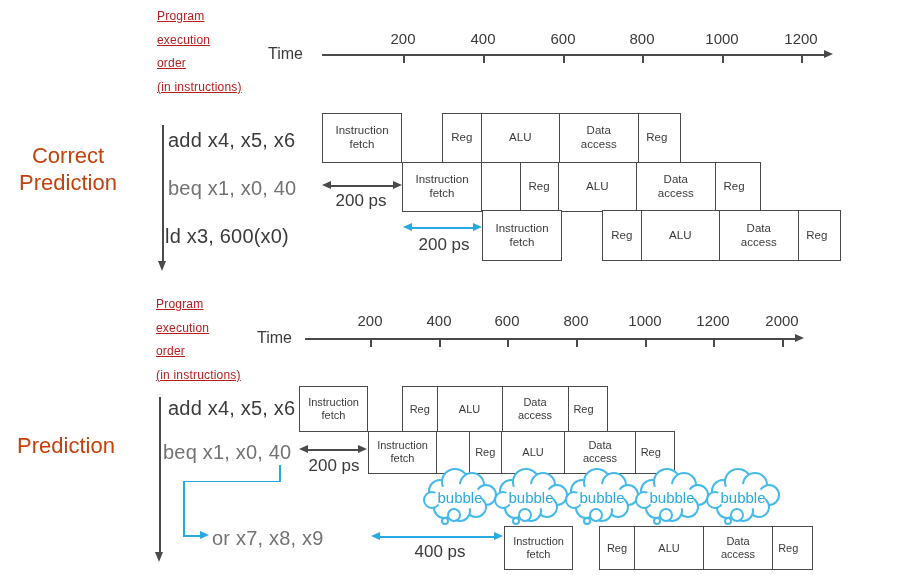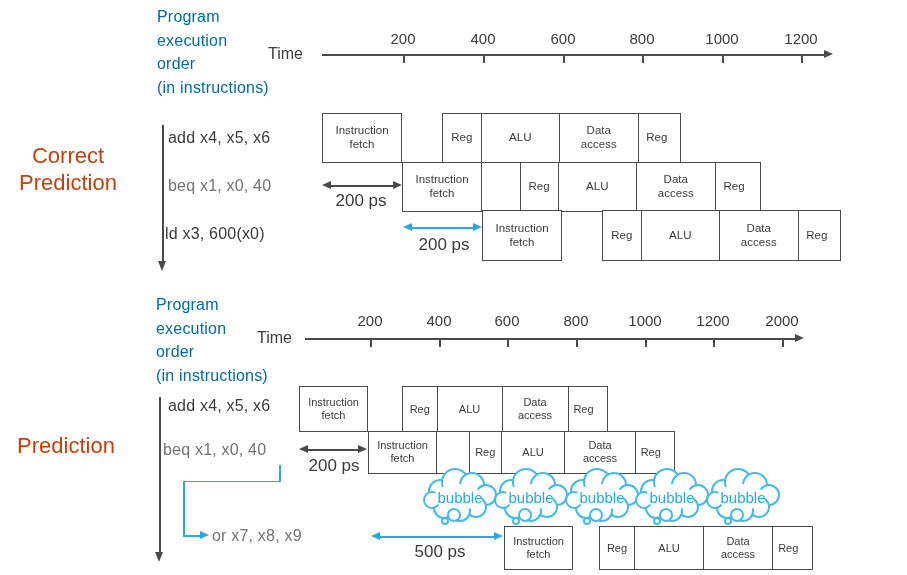--- a/index.html
+++ b/index.html
@@ -1,23 +1,23 @@
 <!DOCTYPE html>
 <html><head>
 <meta charset="utf-8">
 <style>
   html,body{margin:0;padding:0;background:#fff;}
   #fig{position:relative;width:907px;height:575px;background:#fff;overflow:hidden;
        font-family:"Liberation Sans", sans-serif;color:#3b3b3b;}
   .txt{position:absolute;white-space:nowrap;}
   .section-label{position:absolute;text-align:center;font-size:22px;color:#c2410c;line-height:1.22;margin-top:32px;}
-  .order-label{position:absolute;font-size:16px;line-height:23.5px;color:#0369a1;letter-spacing:0.2px;}
+  .order-label{position:absolute;font-size:12px;line-height:23.5px;color:#b91c1c;letter-spacing:0.2px;text-decoration:underline;}
   .time-label{font-size:16px;}
   .tick-label{position:absolute;transform:translateX(-50%);font-size:15px;color:#3b3b3b;}
-  .instr{position:absolute;font-size:16px;color:#3b3b3b;letter-spacing:0.2px;}
+  .instr{position:absolute;font-size:20px;color:#3b3b3b;letter-spacing:0.2px;}
   .accent{color:#737373;}
   .ps-label{position:absolute;transform:translateX(-50%);font-size:17px;color:#3b3b3b;white-space:nowrap;}
   .hline{position:absolute;height:1.6px;background:#4a4a4a;}
   .vline{position:absolute;width:1.6px;background:#4a4a4a;}
   .cy{background:#29a9e1;color:#29a9e1;}
   .tick{position:absolute;width:1.5px;height:7px;background:#4a4a4a;}
   .arr-r{position:absolute;width:0;height:0;border-top:4.5px solid transparent;border-bottom:4.5px solid transparent;border-left:9px solid #4a4a4a;}
   .arr-l{position:absolute;width:0;height:0;border-top:4.5px solid transparent;border-bottom:4.5px solid transparent;border-right:9px solid #4a4a4a;}
   .arr-d{position:absolute;width:0;height:0;border-left:4.5px solid transparent;border-right:4.5px solid transparent;border-top:10px solid #4a4a4a;}
   .arr-r.cyh{border-left-color:#29a9e1;background:none;}
@@ -277,15 +277,15 @@
   </div>
 
   <div class="hline" style="left:306px;top:449px;width:54px"></div>
   <div class="arr-l" style="left:299px;top:445.3px"></div>
   <div class="arr-r" style="left:358px;top:445.3px"></div>
   <div class="ps-label" style="left:334px;top:456px">200 ps</div>
 
   <div class="hline cy" style="left:378px;top:536px;width:118px"></div>
   <div class="arr-l cyh" style="left:371px;top:532.3px"></div>
   <div class="arr-r cyh" style="left:494px;top:532.3px"></div>
-  <div class="ps-label accent" style="left:440px;top:542px">500 ps</div>
+  <div class="ps-label accent" style="left:440px;top:542px">400 ps</div>
 
 </div>
 
 </body></html>

